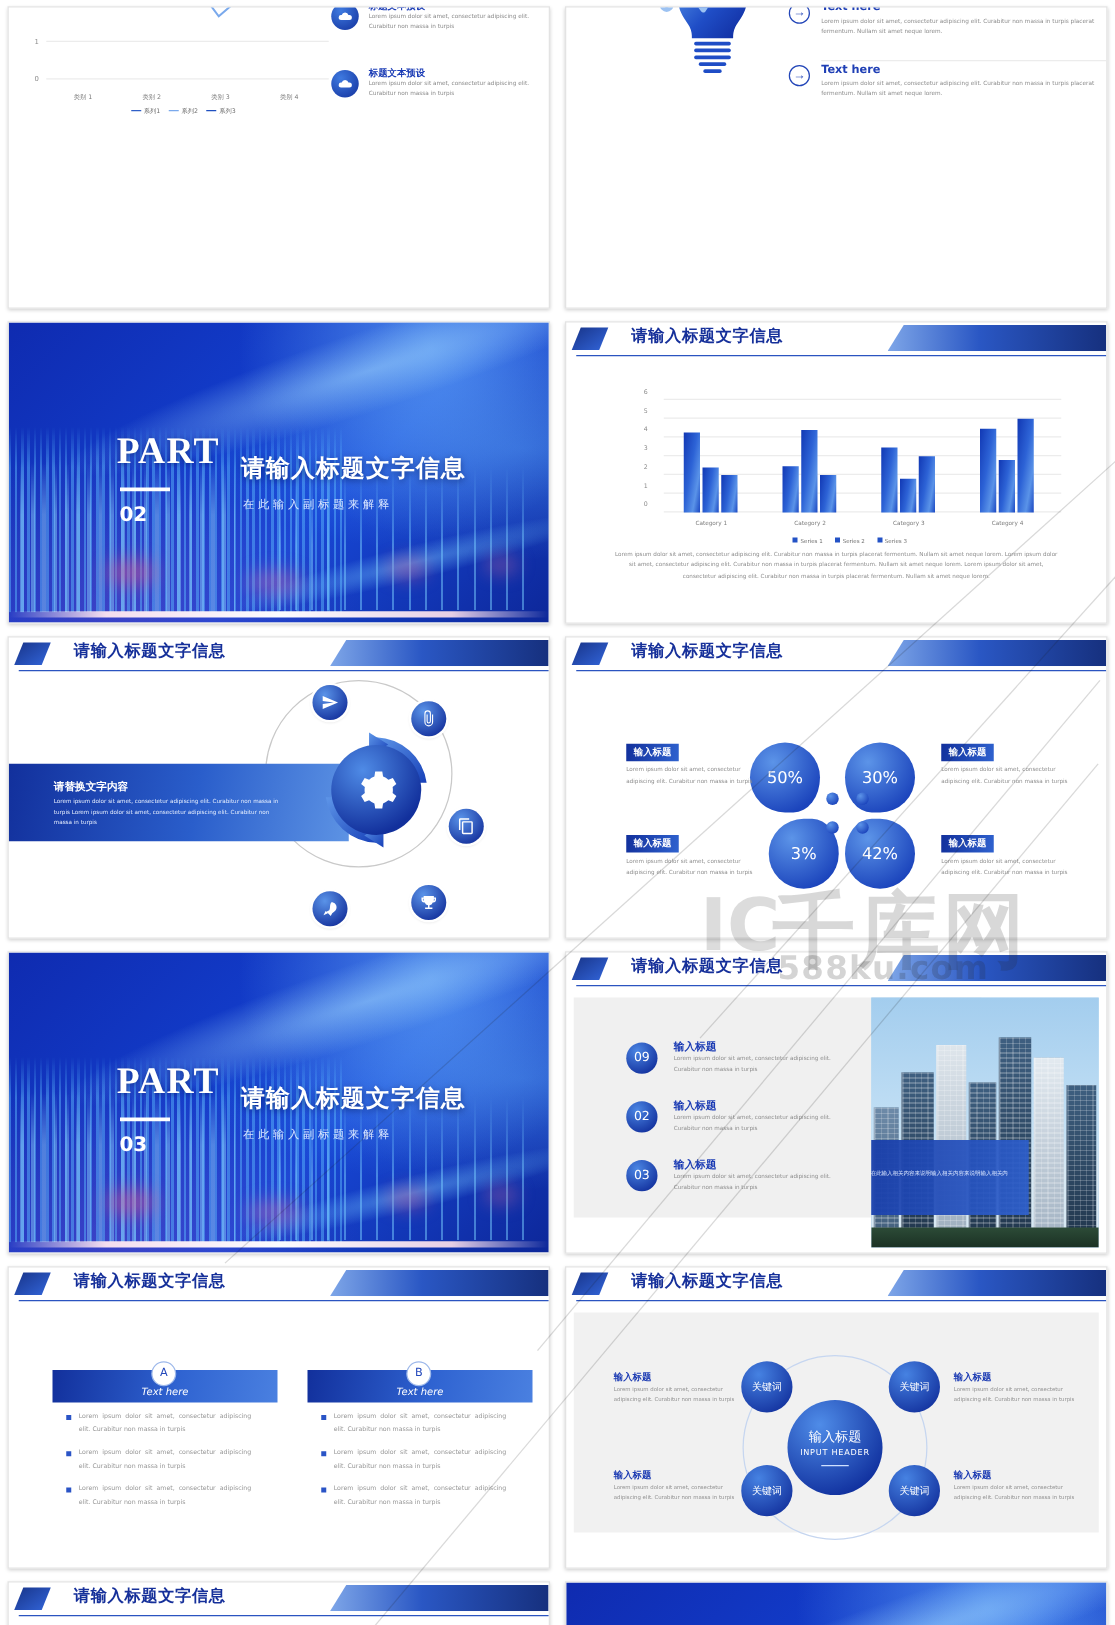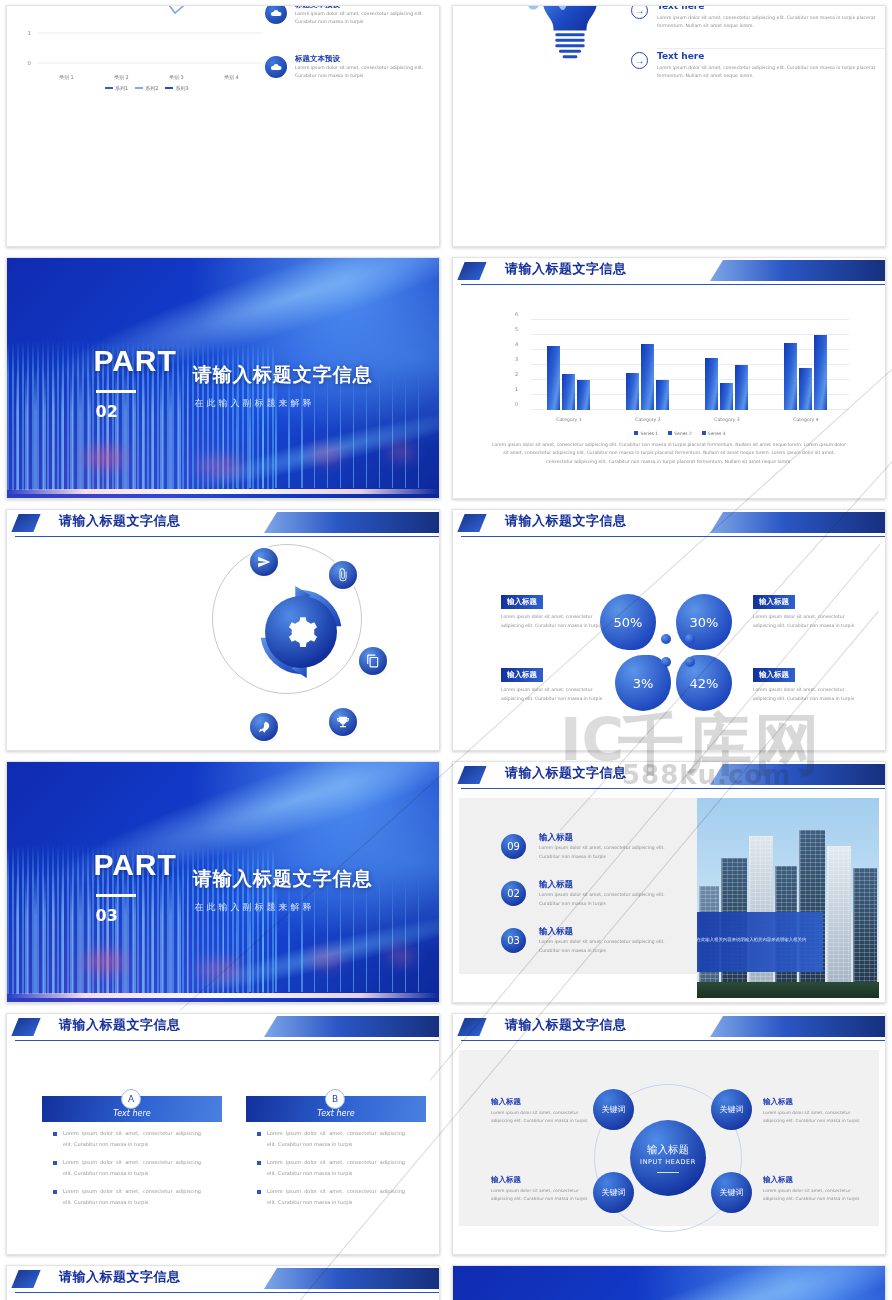--- a/index.html
+++ b/index.html
@@ -86,21 +86,21 @@
   .cover .baseline {
     position:absolute; left:0; right:0; bottom:4px; height:5px;
     background: linear-gradient(90deg, rgba(255,255,255,0) 0%, rgba(255,230,240,.95) 18%, rgba(255,255,255,.98) 50%, rgba(255,225,235,.9) 82%, rgba(255,255,255,0) 100%);
     filter: blur(.4px);
   }
   .cover .glow { position:absolute; border-radius:50%; filter: blur(7px); }
   .cover-content { position:absolute; left:0; top:0; right:0; bottom:0; }
   .part-word {
     position:absolute; left: 20%; top: 36%;
     color:#fff; font-size: 30px; font-weight: 800; letter-spacing: 1px;
-    font-family: Liberation Sans, sans-serif;
+    font-family: Liberation Serif, serif;
     text-shadow: 0 1px 4px rgba(0,20,80,.5);
   }
   .part-dash { position:absolute; left: 20.5%; top: 55%; width: 40px; height: 3px; background:#fff; }
   .part-num {
     position:absolute; left: 20.5%; top: 60%;
     color:#fff; font-size: 16px; font-weight: 700;
     font-family:"DejaVu Sans","Liberation Sans",sans-serif;
   }
   .cover-title {
     position:absolute; left: 43%; top: 43.5%;
@@ -461,20 +461,24 @@
       <div class="slide">
         <div class="hdr">
           <div class="parallelo"></div>
           <div class="band"></div>
           <div class="title">请输入标题文字信息</div>
           <div class="rule"></div>
         </div>
 
         <div class="cyc-ring"></div>
 
+        <div class="cyc-band">
+          <h4>请替换文字内容</h4>
+          <p>Lorem ipsum dolor sit amet, consectetur adipiscing elit. Curabitur non massa in turpis Lorem ipsum dolor sit amet, consectetur adipiscing elit. Curabitur non massa in turpis</p>
+        </div>
 
         <svg class="cyc-arrow" viewBox="0 0 100 100">
           <defs>
             <linearGradient id="arw" x1="0" y1="0" x2="1" y2="1">
               <stop offset="0%" stop-color="#5e96e8"></stop>
                 <stop offset="100%" stop-color="#1740b8"></stop>
             </linearGradient>
           </defs>
           <path d="M50 6 A44 44 0 0 1 92 44 L80 44 A32 32 0 0 0 50 18 Z" fill="url(#arw)"></path>
           <path d="M44 2 L60 12 L44 22 Z" fill="url(#arw)"></path>

